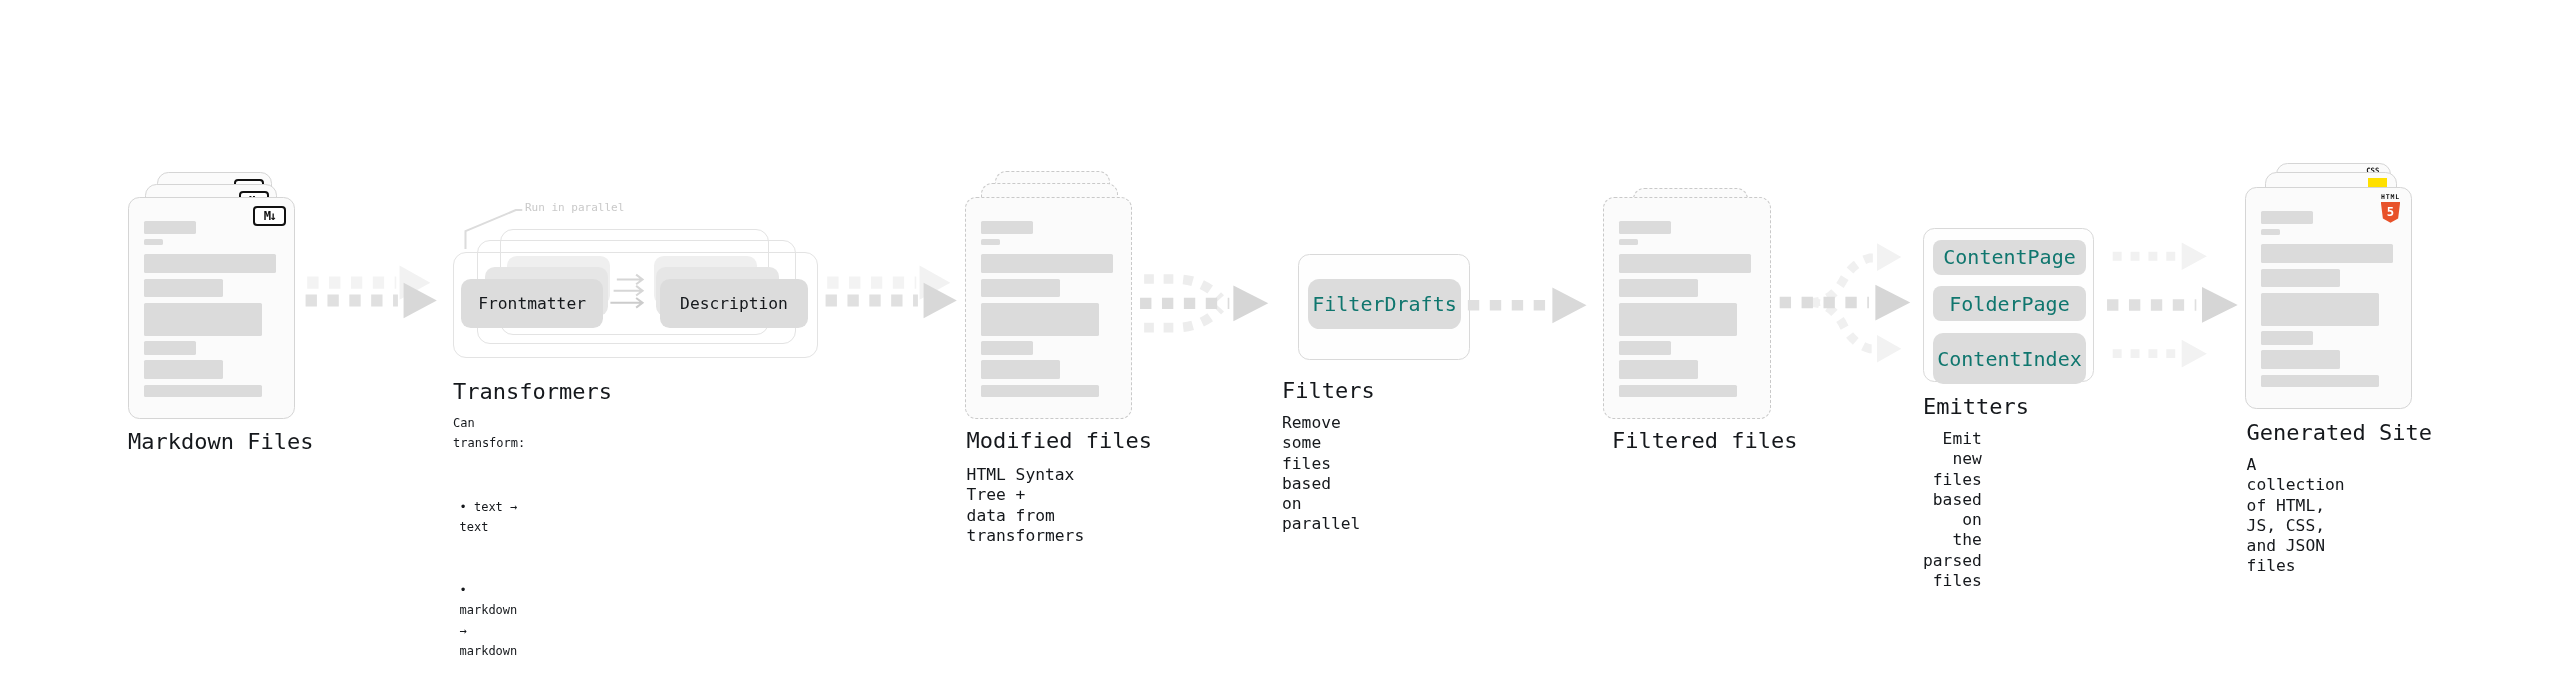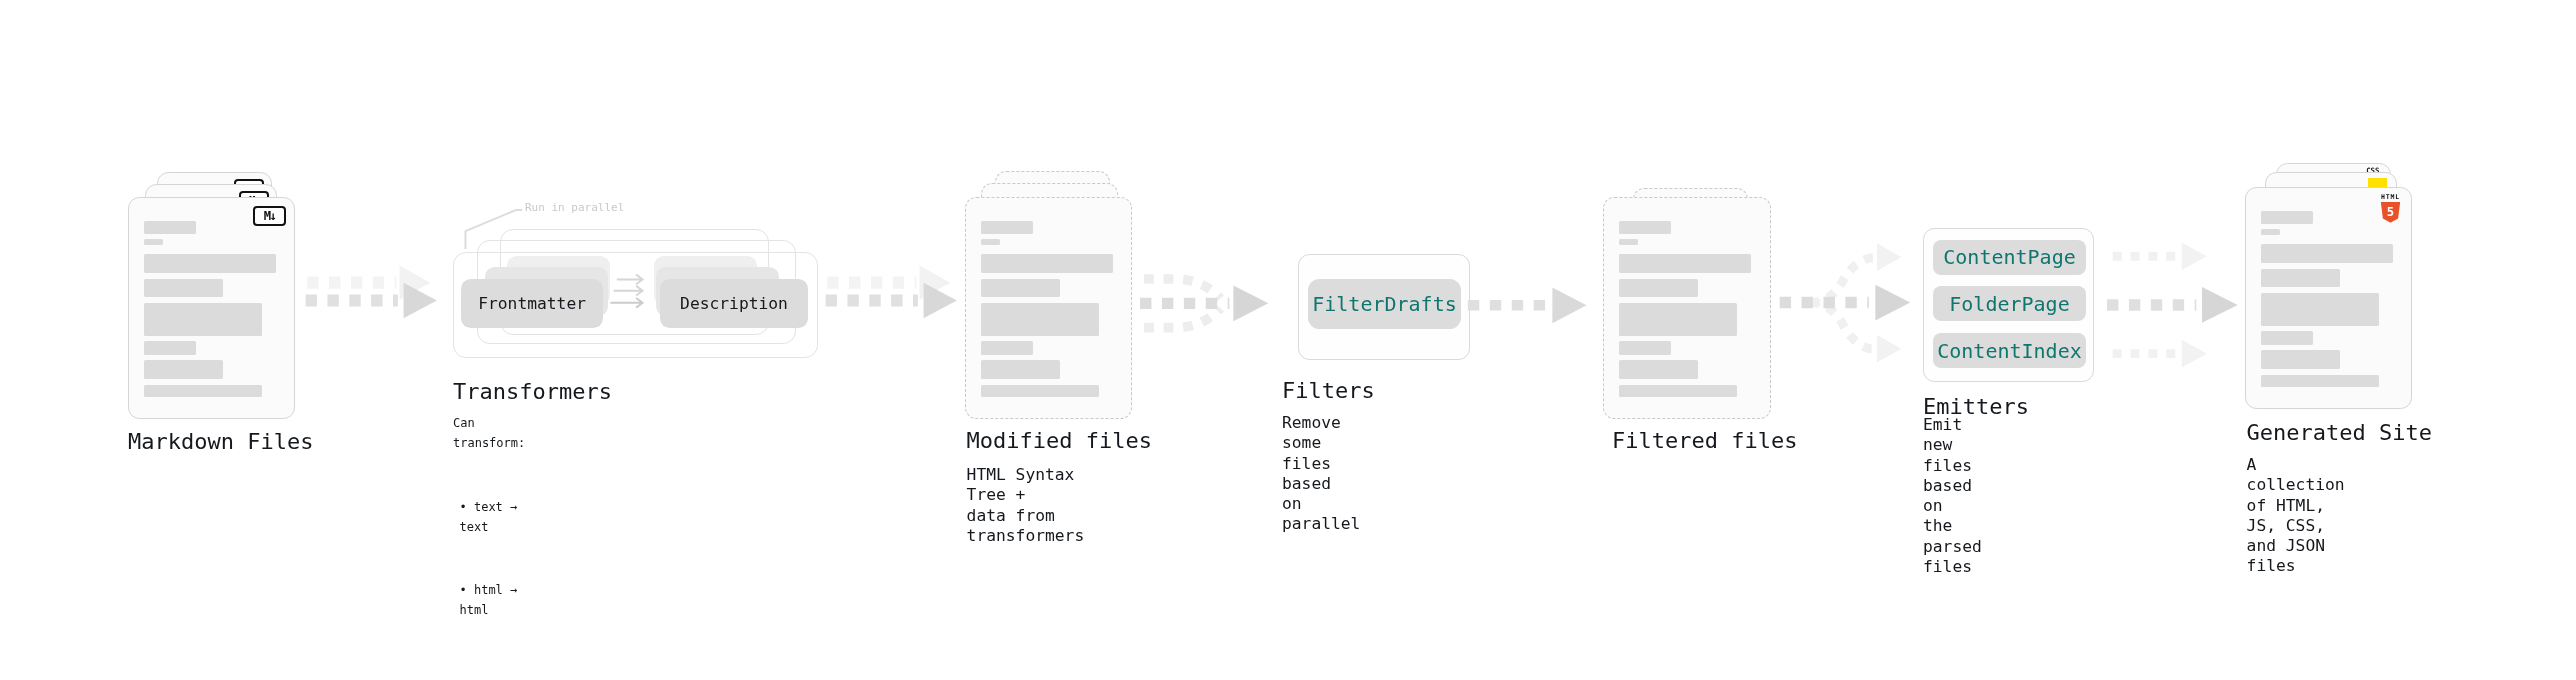--- a/index.html
+++ b/index.html
@@ -139,20 +139,21 @@
     </svg>
 
     <div class="t-ghost g2" style="left:201px; top:27px; width:103px;"></div>
     <div class="t-ghost g1" style="left:203px; top:38px; width:123px;"></div>
     <div class="t-btn" style="left:207px; top:50px; width:148px;">Description</div>
 
     <div class="stage-title" style="left:0; top:150px;">Transformers</div>
     <div class="bullets" style="left:0; top:184px;">
       <div>Can transform:</div>
       <div class="b-line">• text → text</div>
+      <div class="b-line">• markdown → markdown</div>
       <div class="b-line">• html → html</div>
     </div>
   </div>
 
   <svg class="abs" style="left:819px; top:264px;" width="146" height="81" viewBox="0 0 180 100">
     <line x1="10" y1="23" x2="120" y2="23" stroke="#f3f3f3" stroke-width="15" stroke-dasharray="14 13"></line>
     <polygon points="124,2 124,44 162,23" fill="#f2f2f2"></polygon>
     <line x1="8" y1="45" x2="122" y2="45" stroke="#e0e0e0" stroke-width="15" stroke-dasharray="14 13"></line>
     <polygon points="129,23 129,67 170,45" fill="#d8d8d8"></polygon>
   </svg>
@@ -221,24 +222,24 @@
     <path d="M45 77 Q70 77 85 104 Q97 128 118 134 H124" fill="none" stroke="#f0f0f0" stroke-width="11" stroke-dasharray="11 11"></path>
     <polygon points="127,117 127,151 157,134" fill="#f2f2f2"></polygon>
     <line x1="7" y1="77" x2="117" y2="77" stroke="#dcdcdc" stroke-width="14" stroke-dasharray="14 13"></line>
     <polygon points="125,55 125,99 168,77" fill="#d6d6d6"></polygon>
   </svg>
 
   <div class="group" style="left:1923px; top:228px;">
     <div class="panel" style="left:0; top:0; width:171px; height:154px;">
       <div class="chip" style="left:9px; top:10.6px;  width:153px; height:35px;">ContentPage</div>
       <div class="chip" style="left:9px; top:57px;  width:153px; height:35px;">FolderPage</div>
-      <div class="chip" style="left:9px; top:104px; width:153px; height:35px;">ContentIndex</div>
+      <div class="chip" style="left:9px; top:104px; width:153px; height:51px;border-radius:10px;">ContentIndex</div>
     </div>
     <div class="stage-title" style="left:0; top:166px;">Emitters</div>
-    <div class="stage-desc" style="left:0; top:187px;">Emit new files based on
+    <div class="stage-desc" style="left:0; top:201px;text-align:right;">Emit new files based on
 the parsed files</div>
   </div>
 
   <svg class="abs" style="left:2103px; top:240px;" width="142" height="134" viewBox="0 0 175 165">
     <line x1="12" y1="20" x2="92" y2="20" stroke="#f1f1f1" stroke-width="11" stroke-dasharray="11 11"></line>
     <polygon points="97,3 97,37 128,20" fill="#f2f2f2"></polygon>
     <line x1="5" y1="80" x2="115" y2="80" stroke="#dfdfdf" stroke-width="14" stroke-dasharray="14 13"></line>
     <polygon points="122,58 122,102 166,80" fill="#d6d6d6"></polygon>
     <line x1="12" y1="140" x2="92" y2="140" stroke="#f1f1f1" stroke-width="11" stroke-dasharray="11 11"></line>
     <polygon points="97,123 97,157 128,140" fill="#f2f2f2"></polygon>

